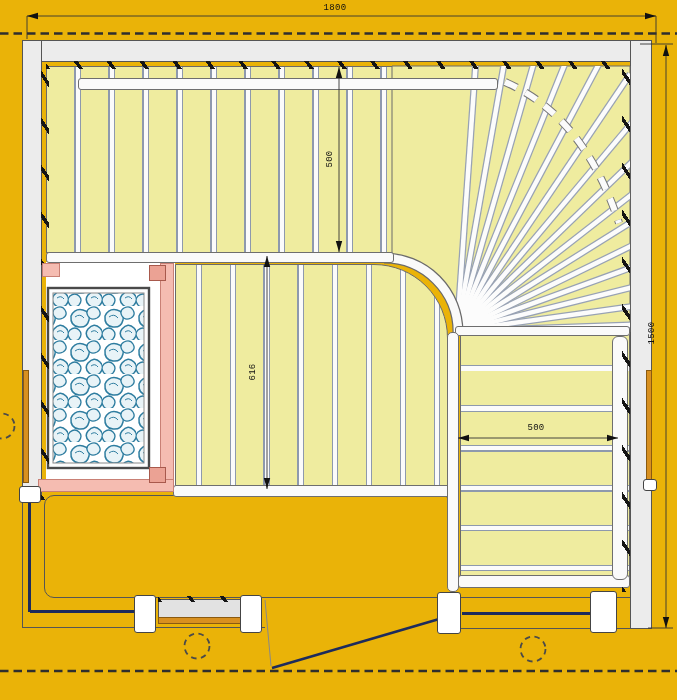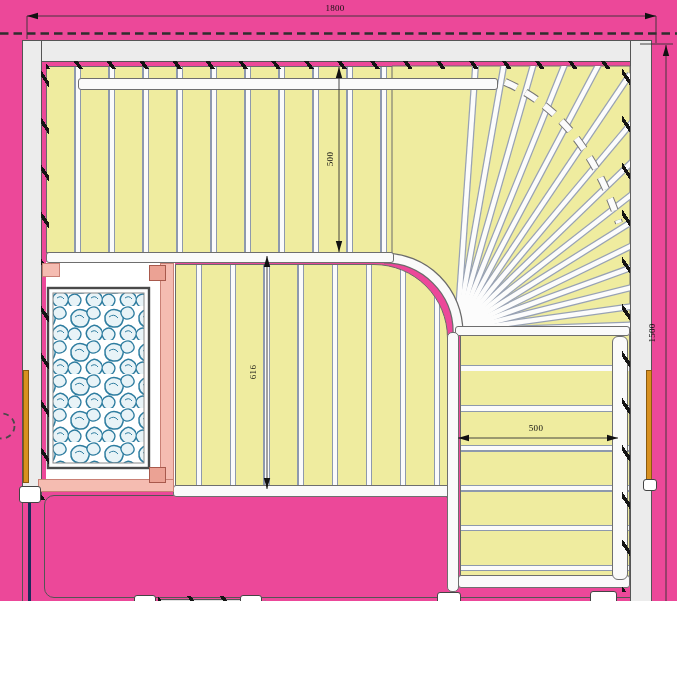--- a/index.html
+++ b/index.html
@@ -1,17 +1,17 @@
 <!DOCTYPE html>
 <html><head>
 <meta charset="utf-8">
 <style>
   html,body{margin:0;padding:0;background:#fff;}
-  .canvas{position:relative;width:677px;height:601px;background:#ec4899;overflow:hidden;
-          font-family:Liberation Serif, serif;}
+  .canvas{position:relative;width:677px;height:700px;background:#eab308;overflow:hidden;
+          font-family:Liberation Mono, monospace;}
   .abs{position:absolute;box-sizing:border-box;}
   .wall{background:#ececec;border:1.2px solid #555;}
   .tickstrip-h{background:repeating-linear-gradient(55deg,#141414 0 3.5px,transparent 3.5px 27px);}
   .tickstrip-v{background:repeating-linear-gradient(55deg,#141414 0 3.5px,transparent 3.5px 27px);}
   .bench{background-color:#efec9f;border:1px solid #6a6a6a;}
   .bench-a{background-image:repeating-linear-gradient(90deg,
       transparent 0 27.5px,#8e99ad 27.5px 28.6px,#fbfbfb 28.6px 33px,#8e99ad 33px 34px);}
   .bench-c{border-top-right-radius:74px;background-image:repeating-linear-gradient(90deg,
       transparent 0 19.5px,#8e99ad 19.5px 20.6px,#fbfbfb 20.6px 25px,#8e99ad 25px 26px,transparent 26px 34px);}
   .bench-d{background-image:repeating-linear-gradient(180deg,

